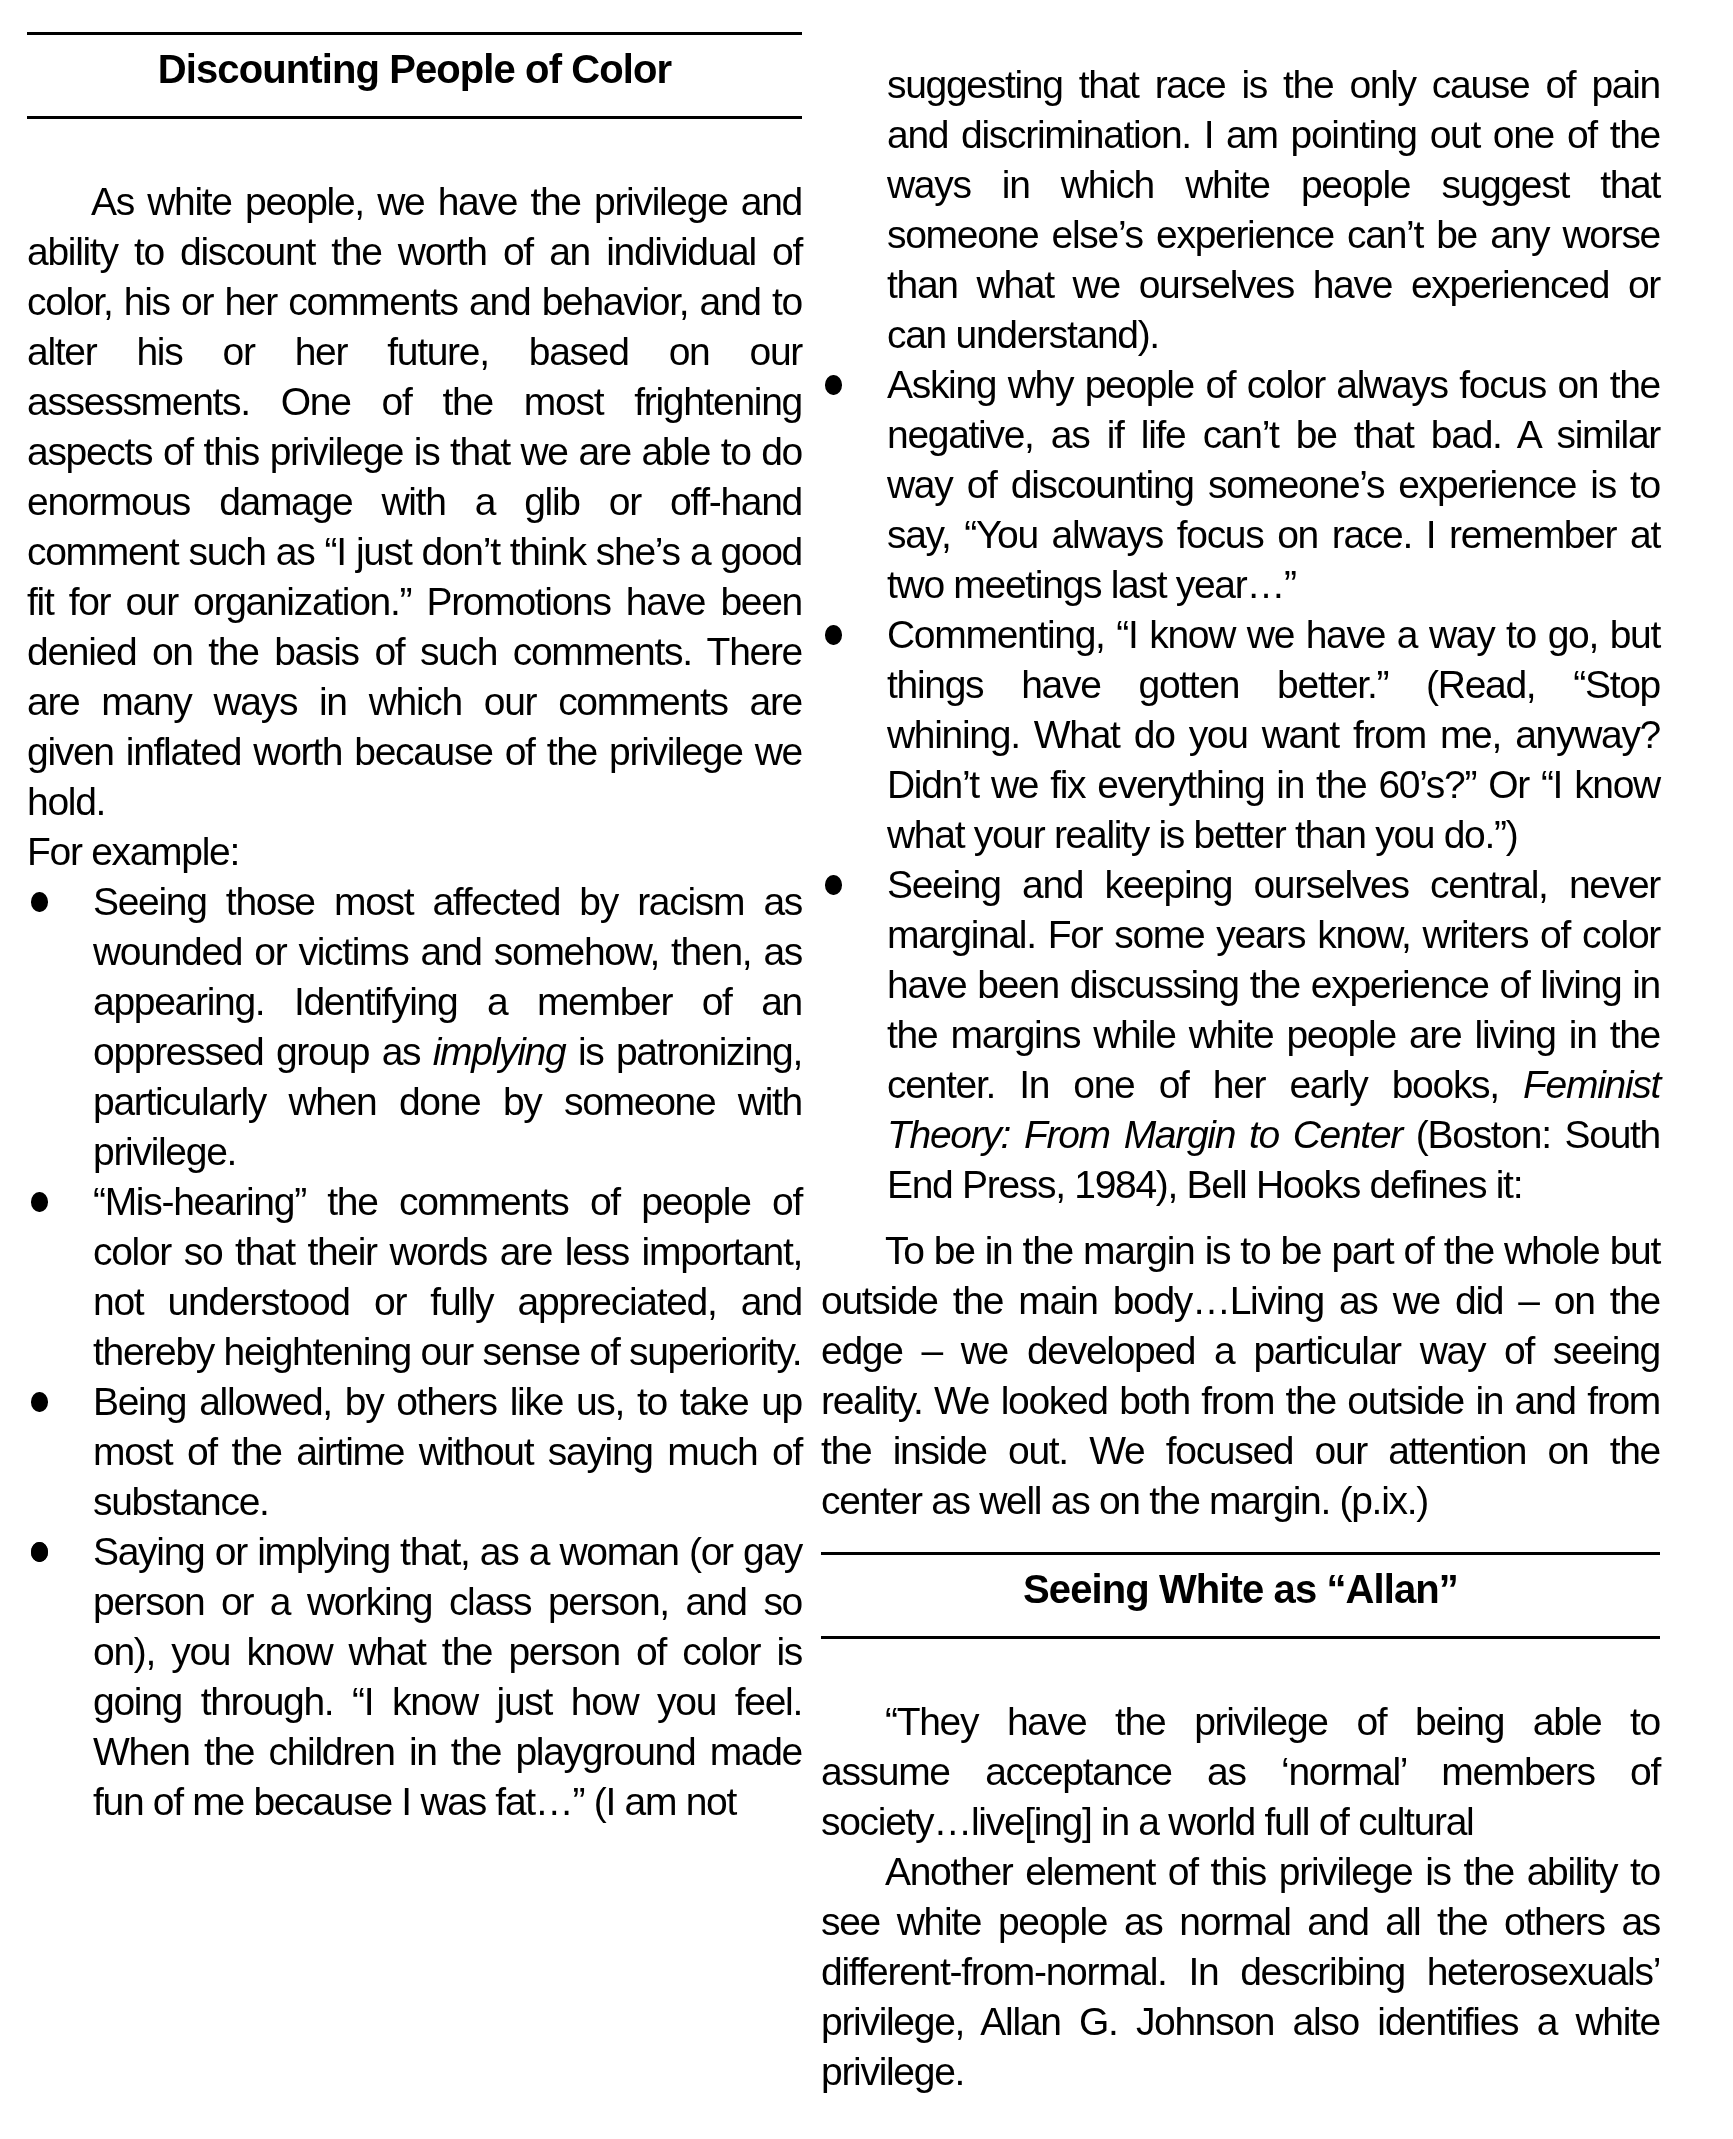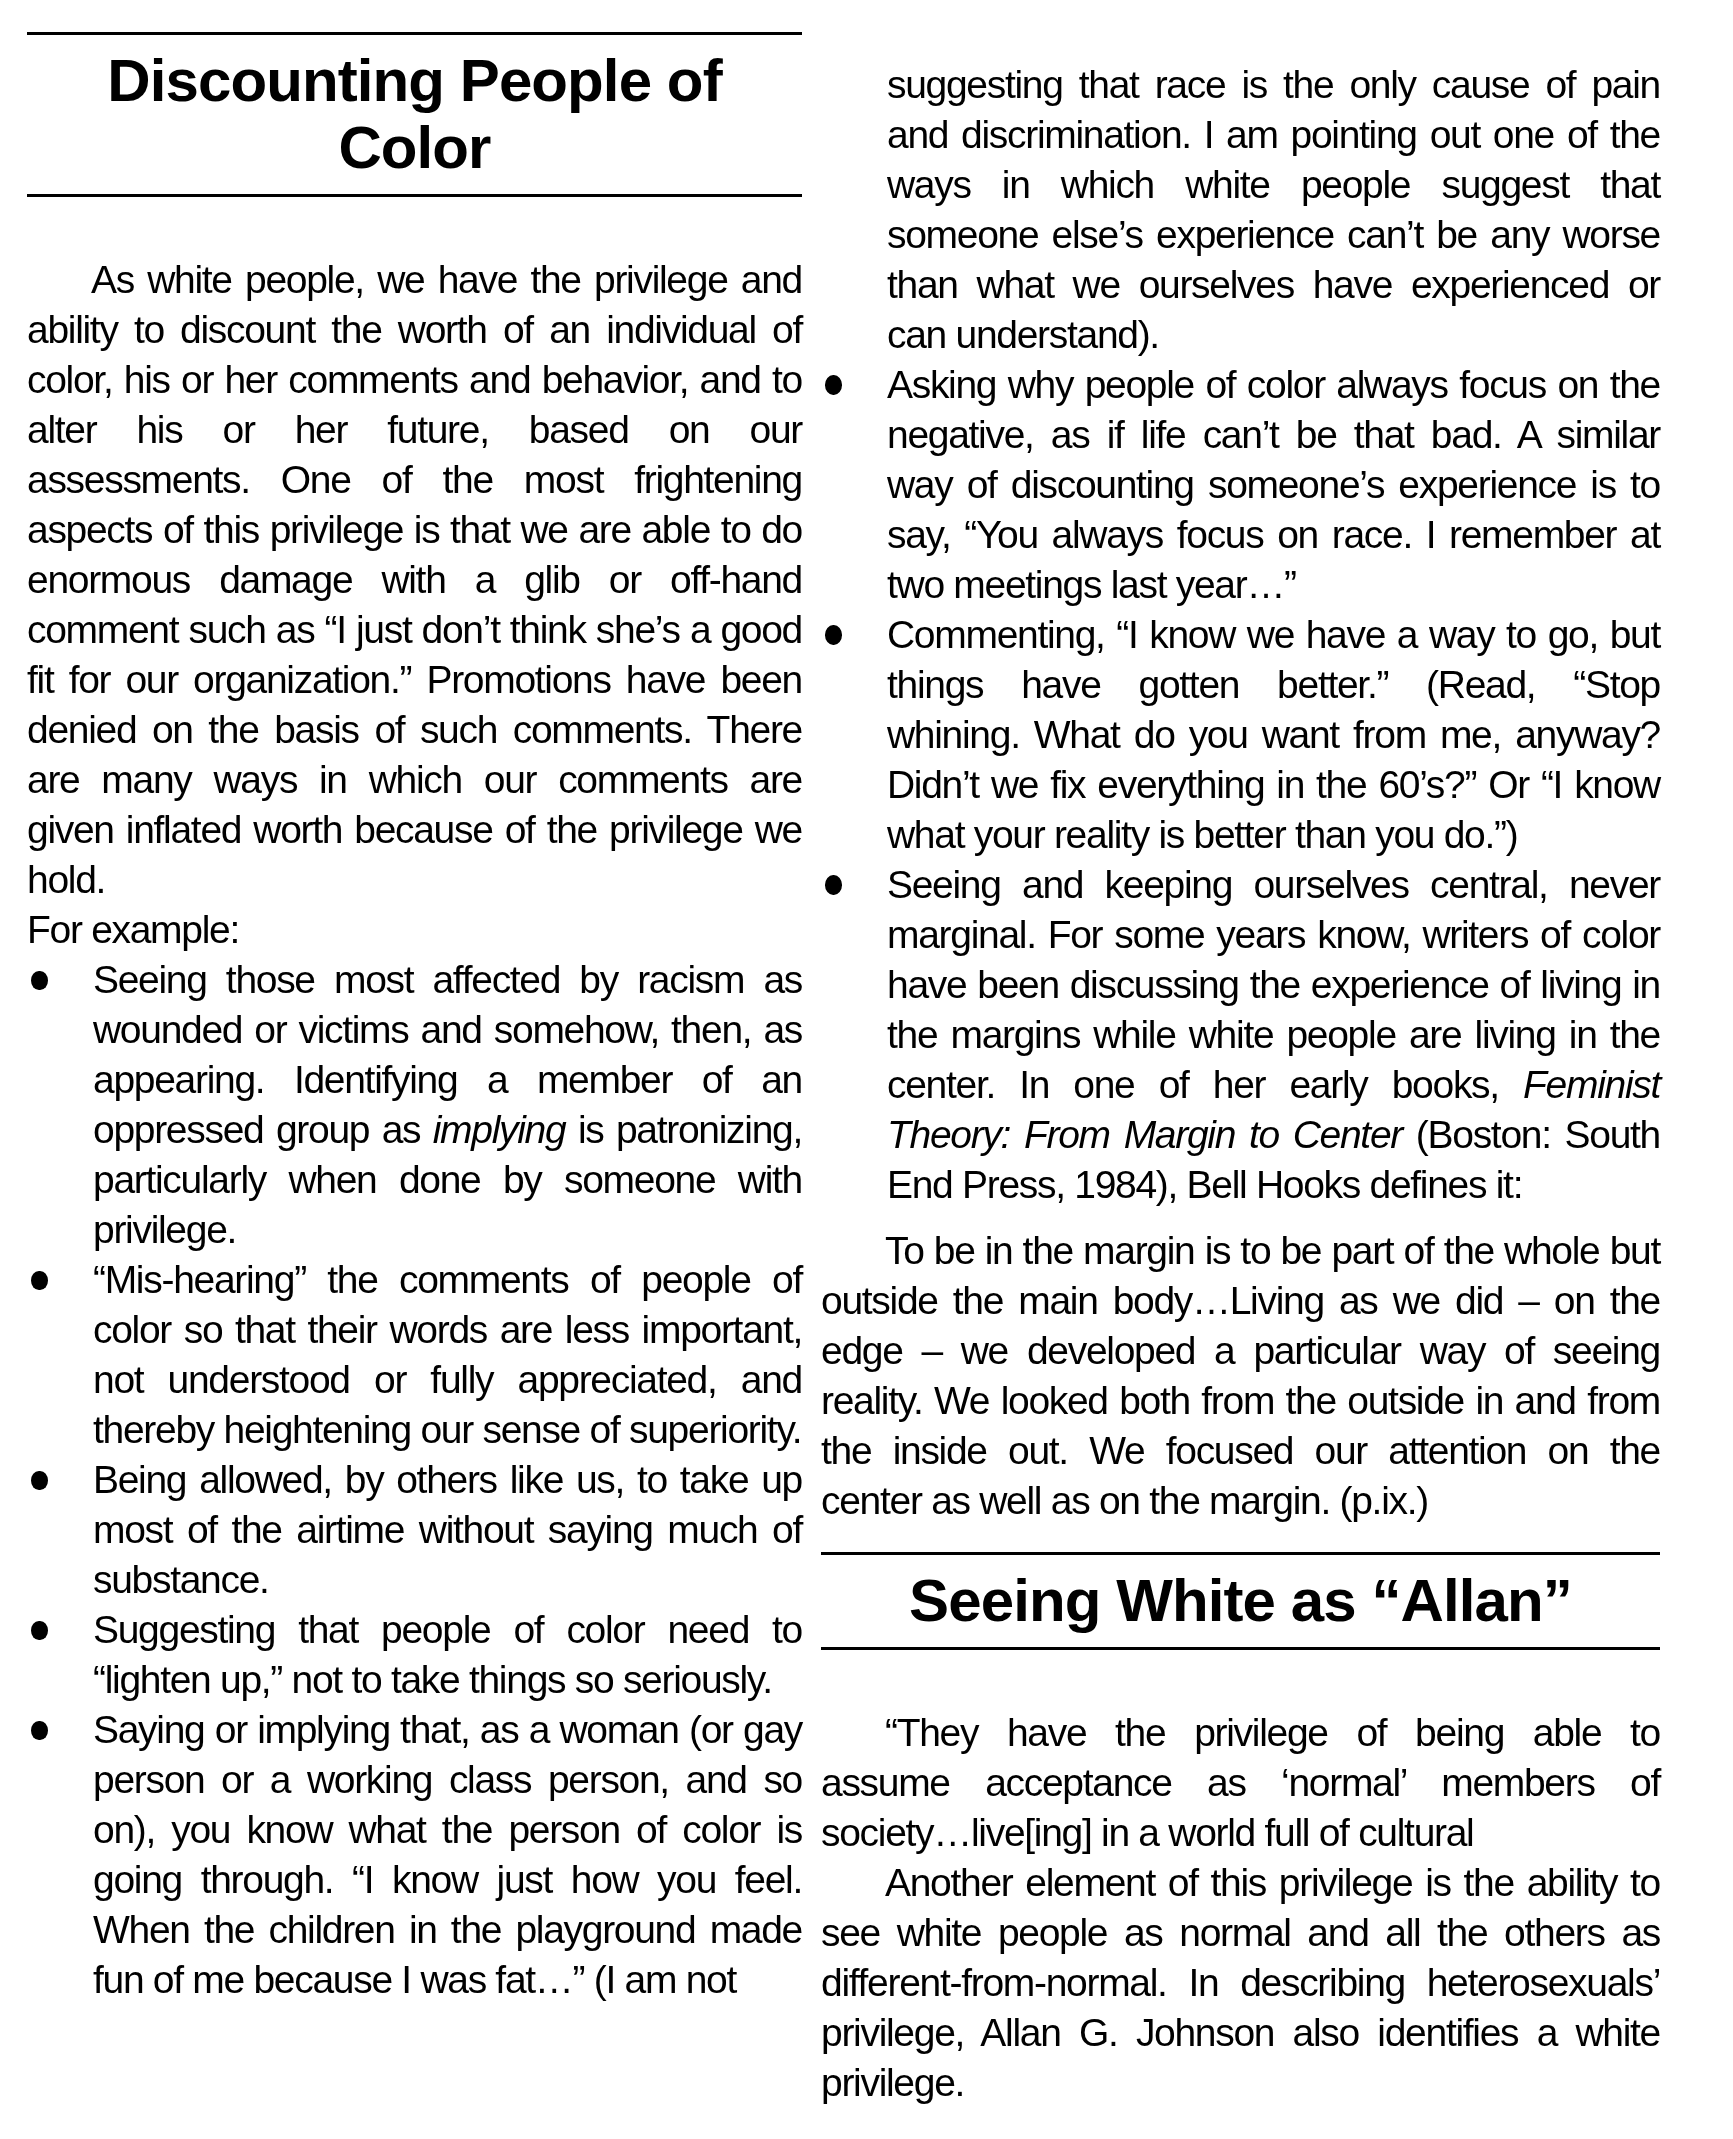--- a/index.html
+++ b/index.html
@@ -21,24 +21,24 @@
   }
   .col { position: absolute; }
   .col-left  { left: 27px;   top: 32px;  width: 775px; }
   .col-right { left: 821px; top: 60px; width: 839px; }
 
   .doc-heading {
     border-top: 3.4px solid #000;
     border-bottom: 3.9px solid #000;
     text-align: center;
     font-weight: bold;
-    font-size: 60px;
+    font-size: 40px;
     line-height: 1.12;
     letter-spacing: -0.9px;
-    padding: 12px 0 13px 0;
+    padding: 12px 0 24px 0;
     margin: 0 0 58px 0;
   }
   .doc-heading.h2 { margin-top: 26px; }
 
   .block { text-align: justify; margin: 0; }
   .p     { text-indent: 64px; }
   .lead  { text-indent: 0; }
   .li    { position: relative; padding-left: 66px; }
   .li .dot {
     position: absolute;
@@ -59,21 +59,21 @@
 <div class="page">
 
   <div class="col col-left">
     <h1 class="doc-heading">Discounting People of Color</h1>
     <div>
         <div class="block p"><span>As white people, we have the privilege and ability to discount the worth of an individual of color, his or her comments and behavior, and to alter his or her future, based on our assessments.  One of the most frightening aspects of this privilege is that we are able to do enormous damage with a glib or off-hand comment such as “I just don’t think she’s a good fit for our organization.”  Promotions have been denied on the basis of such comments.  There are many ways in which our comments are given inflated worth because of the privilege we hold.</span></div>
         <div class="block lead"><span>For example:</span></div>
         <div class="block li"><span class="dot"></span><span>Seeing those most affected by racism as wounded or victims and somehow, then, as appearing.  Identifying a member of an oppressed group as </span><em>implying</em><span> is patronizing, particularly when done by someone with privilege.</span></div>
         <div class="block li"><span class="dot"></span><span>“Mis-hearing” the comments of people of color so that their words are less important, not understood or fully appreciated, and thereby heightening our sense of superiority.</span></div>
         <div class="block li"><span class="dot"></span><span>Being allowed, by others like us, to take up most of the airtime without saying much of substance.</span></div>
-        <div class="block li"><span class="dot"></span><span>Suggesting that people of color need to “lighten up,” not to take things so seriously.</span></div>
+        <div class="block li"><span class="dot"></span></div>
         <div class="block li"><span class="dot"></span><span>Saying or implying that, as a woman (or gay person or a working class person, and so on), you know what the person of color is going through.  “I know just how you feel.  When the children in the playground made fun of me because I was fat…” (I am not</span></div>
       </div>
   </div>
 
   <div class="col col-right">
     <div>
         <div class="block cont"><span>suggesting that race is the only cause of pain and discrimination.  I am pointing out one of the ways in which white people suggest that someone else’s experience can’t be any worse than what we ourselves have experienced or can understand).</span></div>
         <div class="block li"><span class="dot"></span><span>Asking why people of color always focus on the negative, as if life can’t be that bad.  A similar way of discounting someone’s experience is to say, “You always focus on race.  I remember at two meetings last year…”</span></div>
         <div class="block li"><span class="dot"></span><span>Commenting, “I know we have a way to go, but things have gotten better.”  (Read, “Stop whining.  What do you want from me, anyway?  Didn’t we fix everything in the 60’s?” Or “I know what your reality is better than you do.”)</span></div>
         <div class="block li"><span class="dot"></span><span>Seeing and keeping ourselves central, never marginal.  For some years know, writers of color have been discussing the experience of living in the margins while white people are living in the center.  In one of her early books, </span><em>Feminist Theory: From Margin to Center</em><span> (Boston: South End Press, 1984), Bell Hooks defines it:</span></div>

